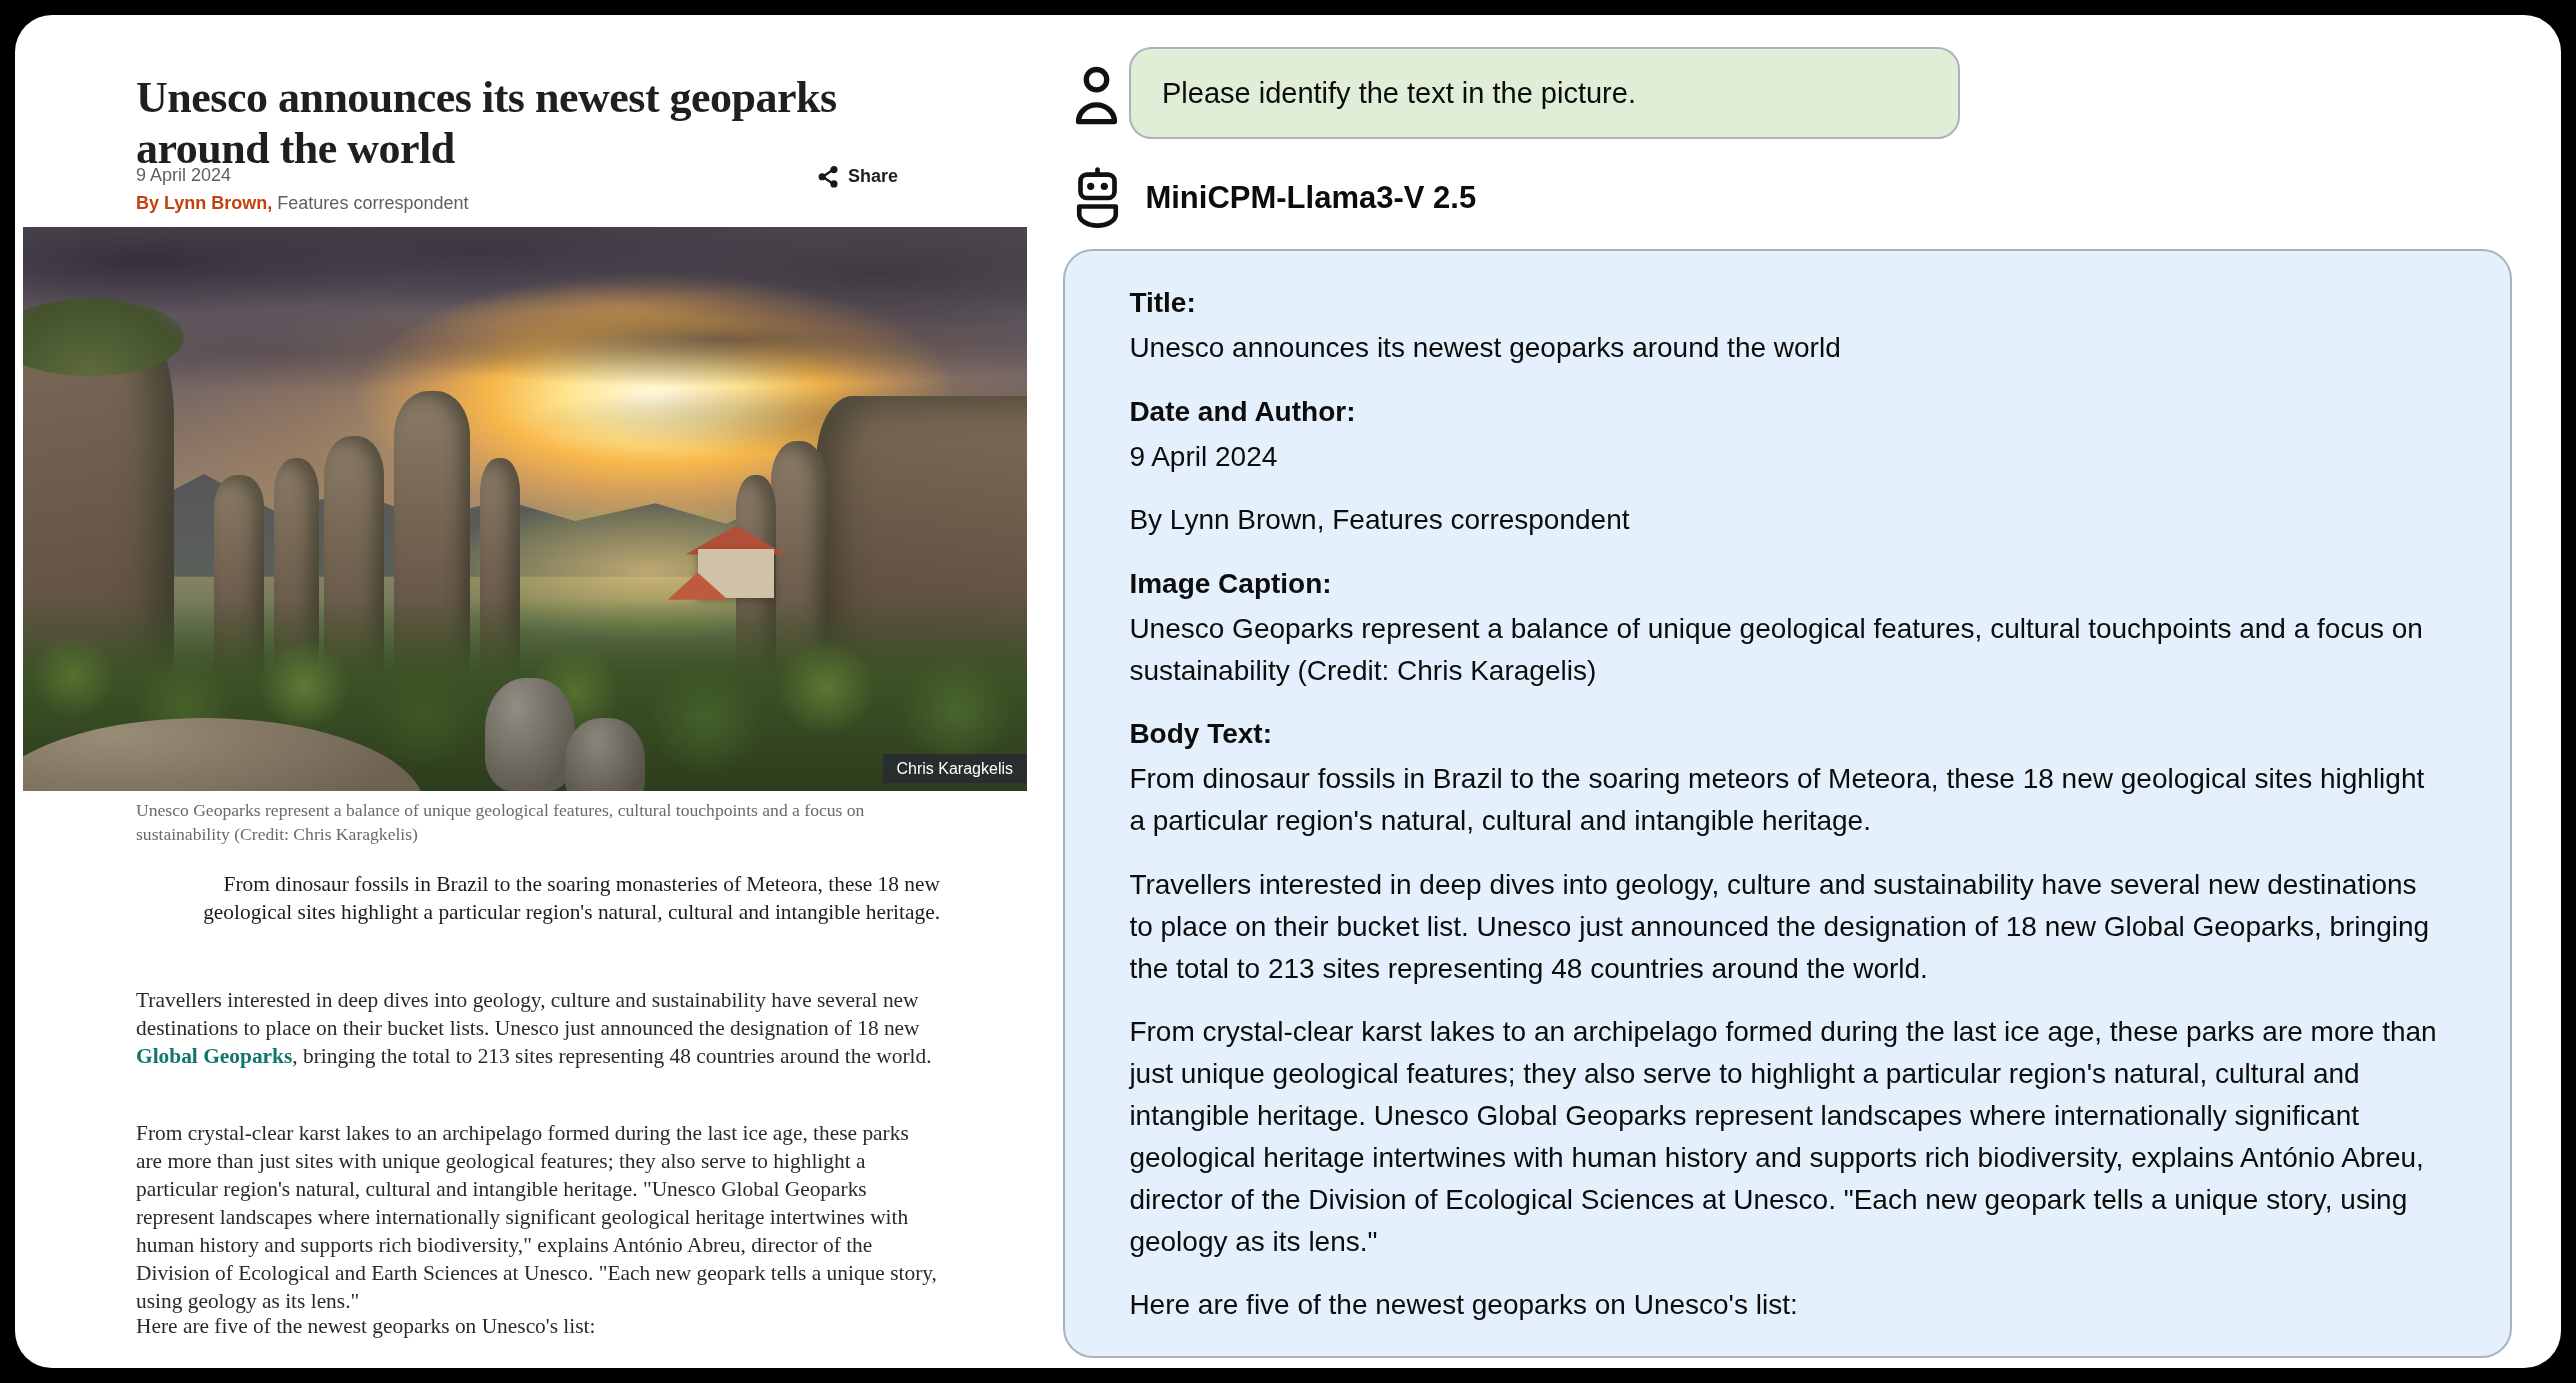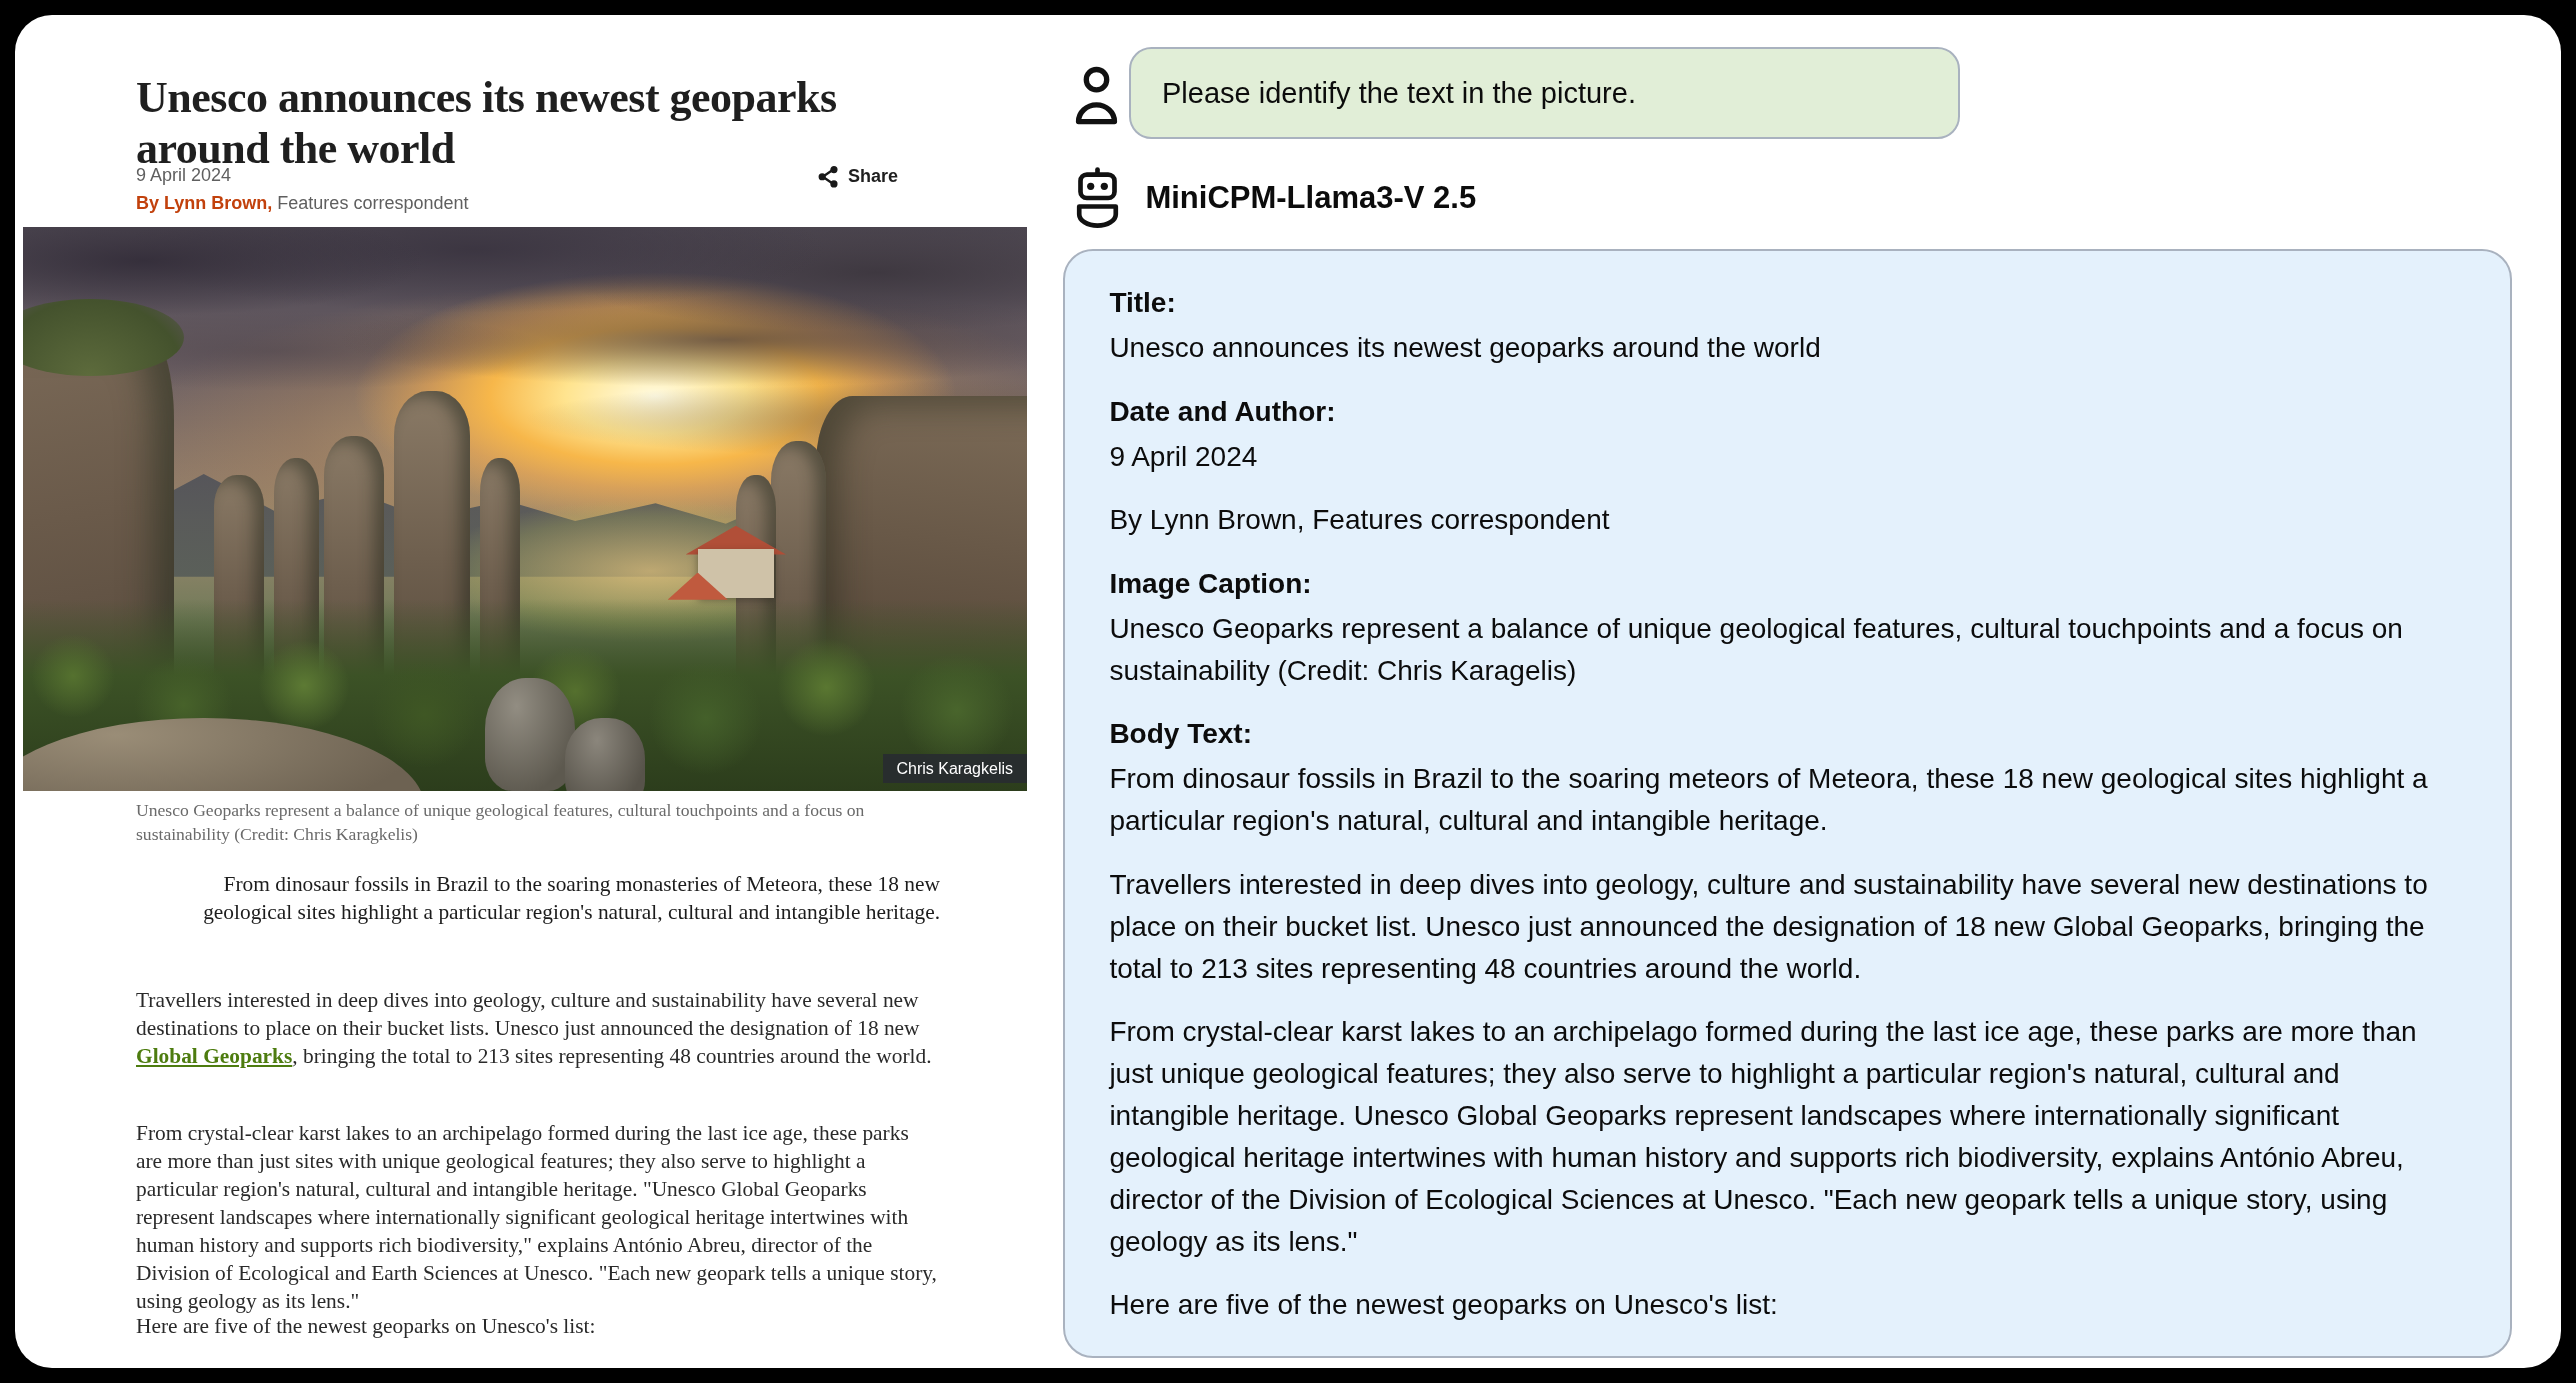--- a/index.html
+++ b/index.html
@@ -103,37 +103,37 @@
     font-family:"Liberation Serif",serif;font-size:17.6px;line-height:23.5px;color:#6a6a6a;
   }
   .apara{
     position:absolute;left:121px;width:804px;
     font-family:"Liberation Serif",serif;font-size:21.4px;line-height:28px;color:#2a2a2a;
   }
   .intro{top:855px;font-weight:normal;color:#1c1c1c;text-align:right;}
   .para2{top:971px;}
   .para3{top:1104px;}
   .para4{top:1297px;}
-  .geo-link{color:#4d7c0f;text-decoration:underline;font-weight:bold;cursor:pointer;text-align:center;}
+  .geo-link{color:#0f766e;font-weight:bold;cursor:pointer;text-align:center;}
   
   .chat{position:absolute;left:1042px;top:0;right:32px;height:100%;margin-top:11px;}
   .user-icon{position:absolute;left:15px;top:29px;width:49px;height:80px;}
   .user-bubble{
     position:absolute;left:72px;top:21.4px;width:831px;height:92px;
     background:#e1eed7;border:2.1px solid #a9b2bf;border-radius:22.4px;
     display:flex;align-items:center;padding:0 31px;box-sizing:border-box;
     font-size:29px;color:#0c0c0c;
   }
   .bot-row{position:absolute;left:15px;top:140px;display:flex;align-items:center;gap:22.4px;}
   .bot-icon{width:51px;height:64px;}
   .model-name{font-size:31px;font-weight:bold;color:#0c0c0c;}
   .bot-bubble{
     position:absolute;left:6.4px;top:223px;width:1449px;height:1109px;
     background:#e4f1fc;border:2.1px solid #a9b2bf;border-radius:30px;
-    box-sizing:border-box;padding:31px 44px;color:#0c0c0c;
+    box-sizing:border-box;padding:31px 64px;color:#0c0c0c;
     font-size:28px;line-height:42px;overflow:hidden;
   }
   .bot-bubble .hd{font-weight:bold;margin:0 0 3.2px 0;}
   .bot-bubble p{margin:0 0 21.4px 0;}
   .bot-bubble p:last-child{margin-bottom:0;}
 </style>
 </head>
 <body>
 
 <div class="card">

